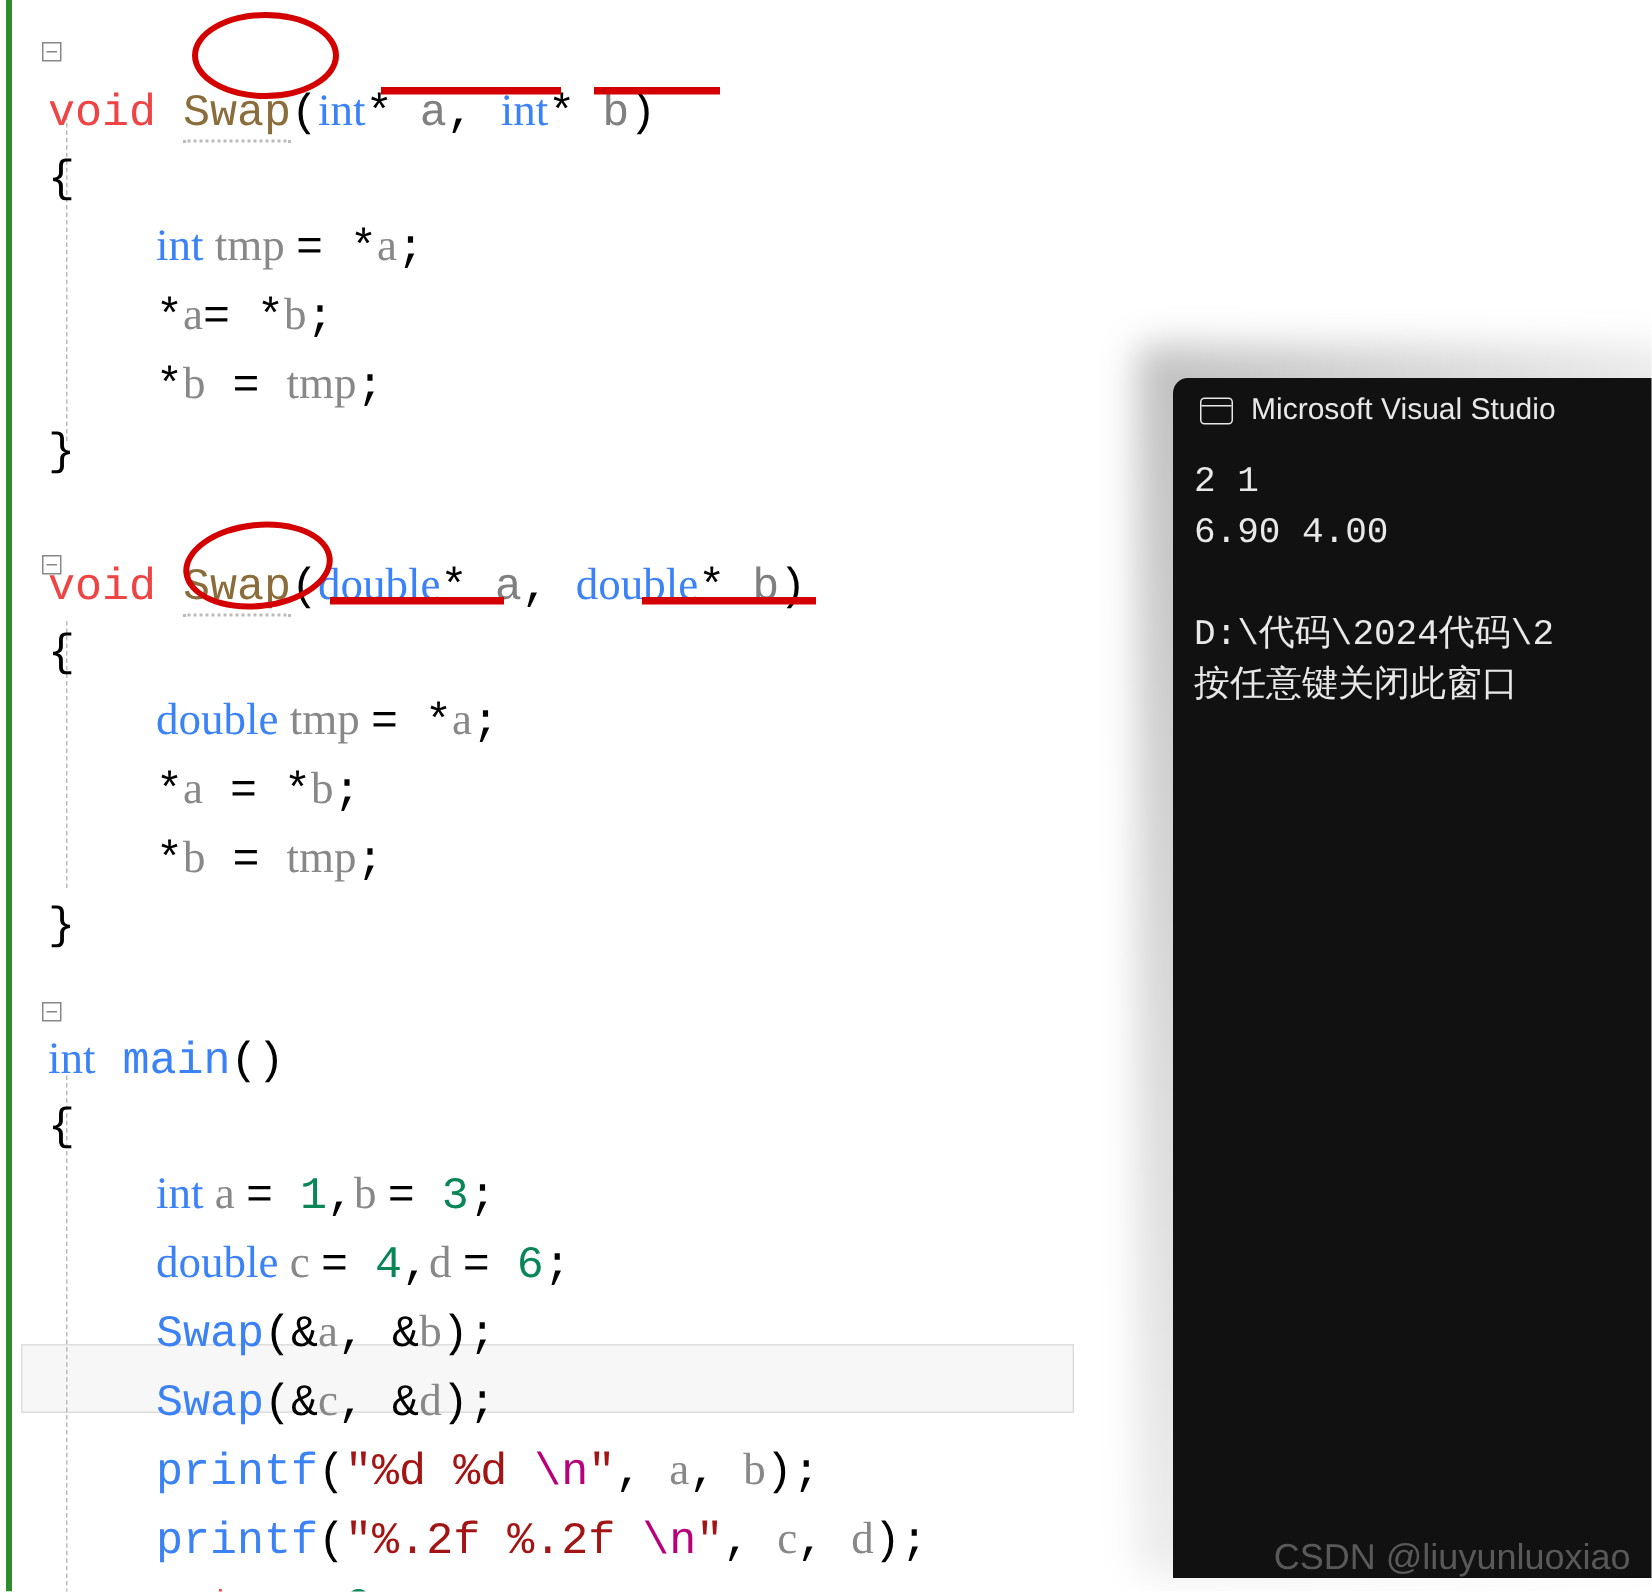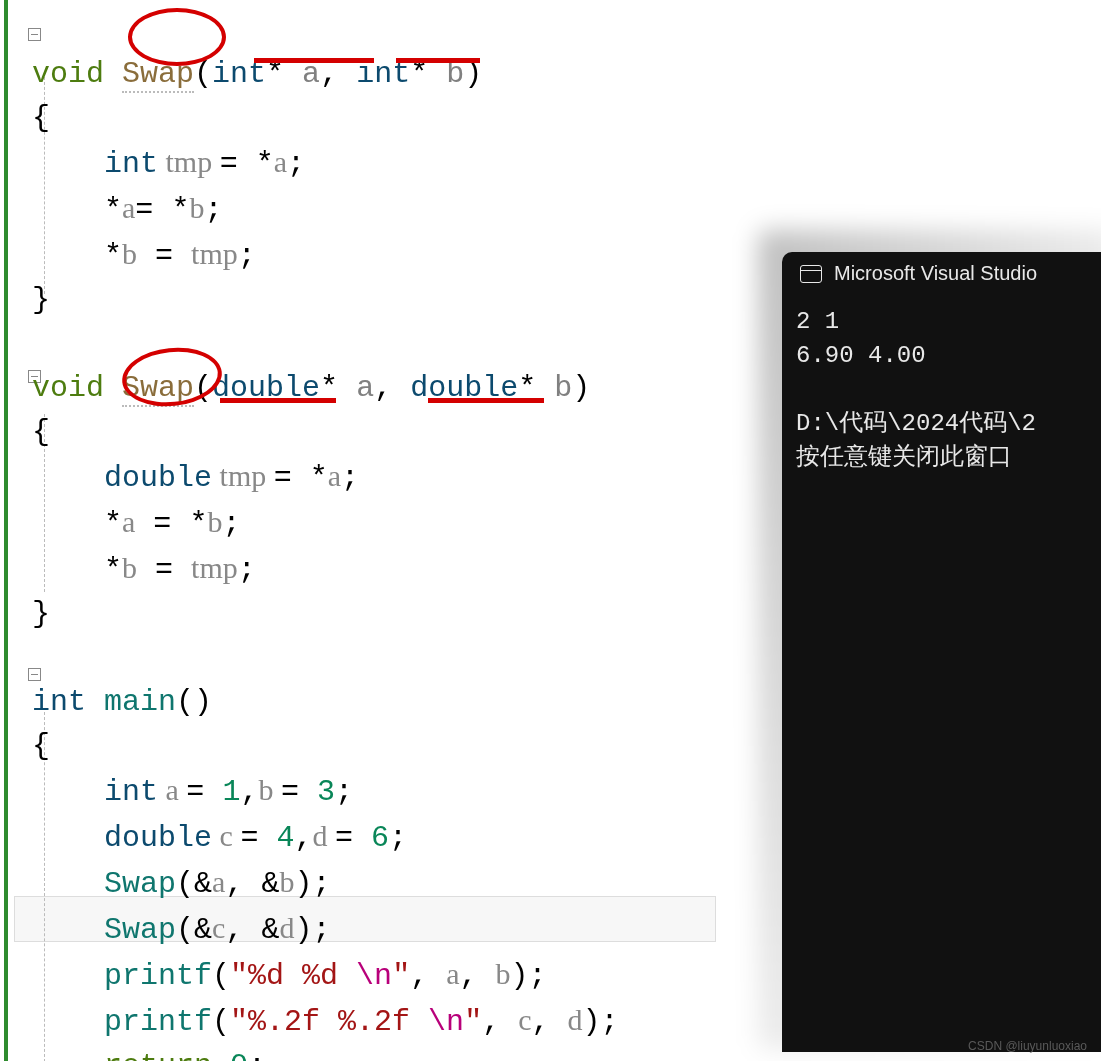--- a/index.html
+++ b/index.html
@@ -51,23 +51,23 @@
     left: 2px;
     top: 5px;
     width: 7px;
     height: 1px;
     background: #888;
   }
   .indent-guide {
     position: absolute;
     border-left: 1px dashed #bbb;
   }
-  .kw { color: #4d7c0f; text-align: center; }
-  .type { color: #0c4a6e; }
-  .fn { color: #0f766e; }
+  .kw { color: #ef4444; text-align: center; }
+  .type { color: #3b82f6; font-family: Liberation Serif, serif; }
+  .fn { color: #3b82f6; }
   .fn-dotted { color: #8a6d3b; border-bottom: 2px dotted #bbb; }
   .var { color: #888888; font-family: Liberation Serif, serif; }
   .str { color: #a31515; }
   .esc { color: #b8007a; }
   .num { color: #098658; }
   .punct { color: #000000; }
   .op { color: #000000; }
   .param { color: #808080; }
 
   .circle-annot {
@@ -144,21 +144,21 @@
     font-size: 24px;
     line-height: 34px;
     white-space: pre;
   }
 
   .watermark {
     position: absolute;
     right: 14px;
     bottom: 8px;
     font-family: Arial, sans-serif;
-    font-size: 12px;
+    font-size: 24px;
     color: rgba(120,120,120,0.7);
   }
 </style>
 </head>
 <body>
 
 <div class="editor">
   <div class="green-bar"></div>
 
   <div class="highlight-line" style="top: 896px;"></div>

